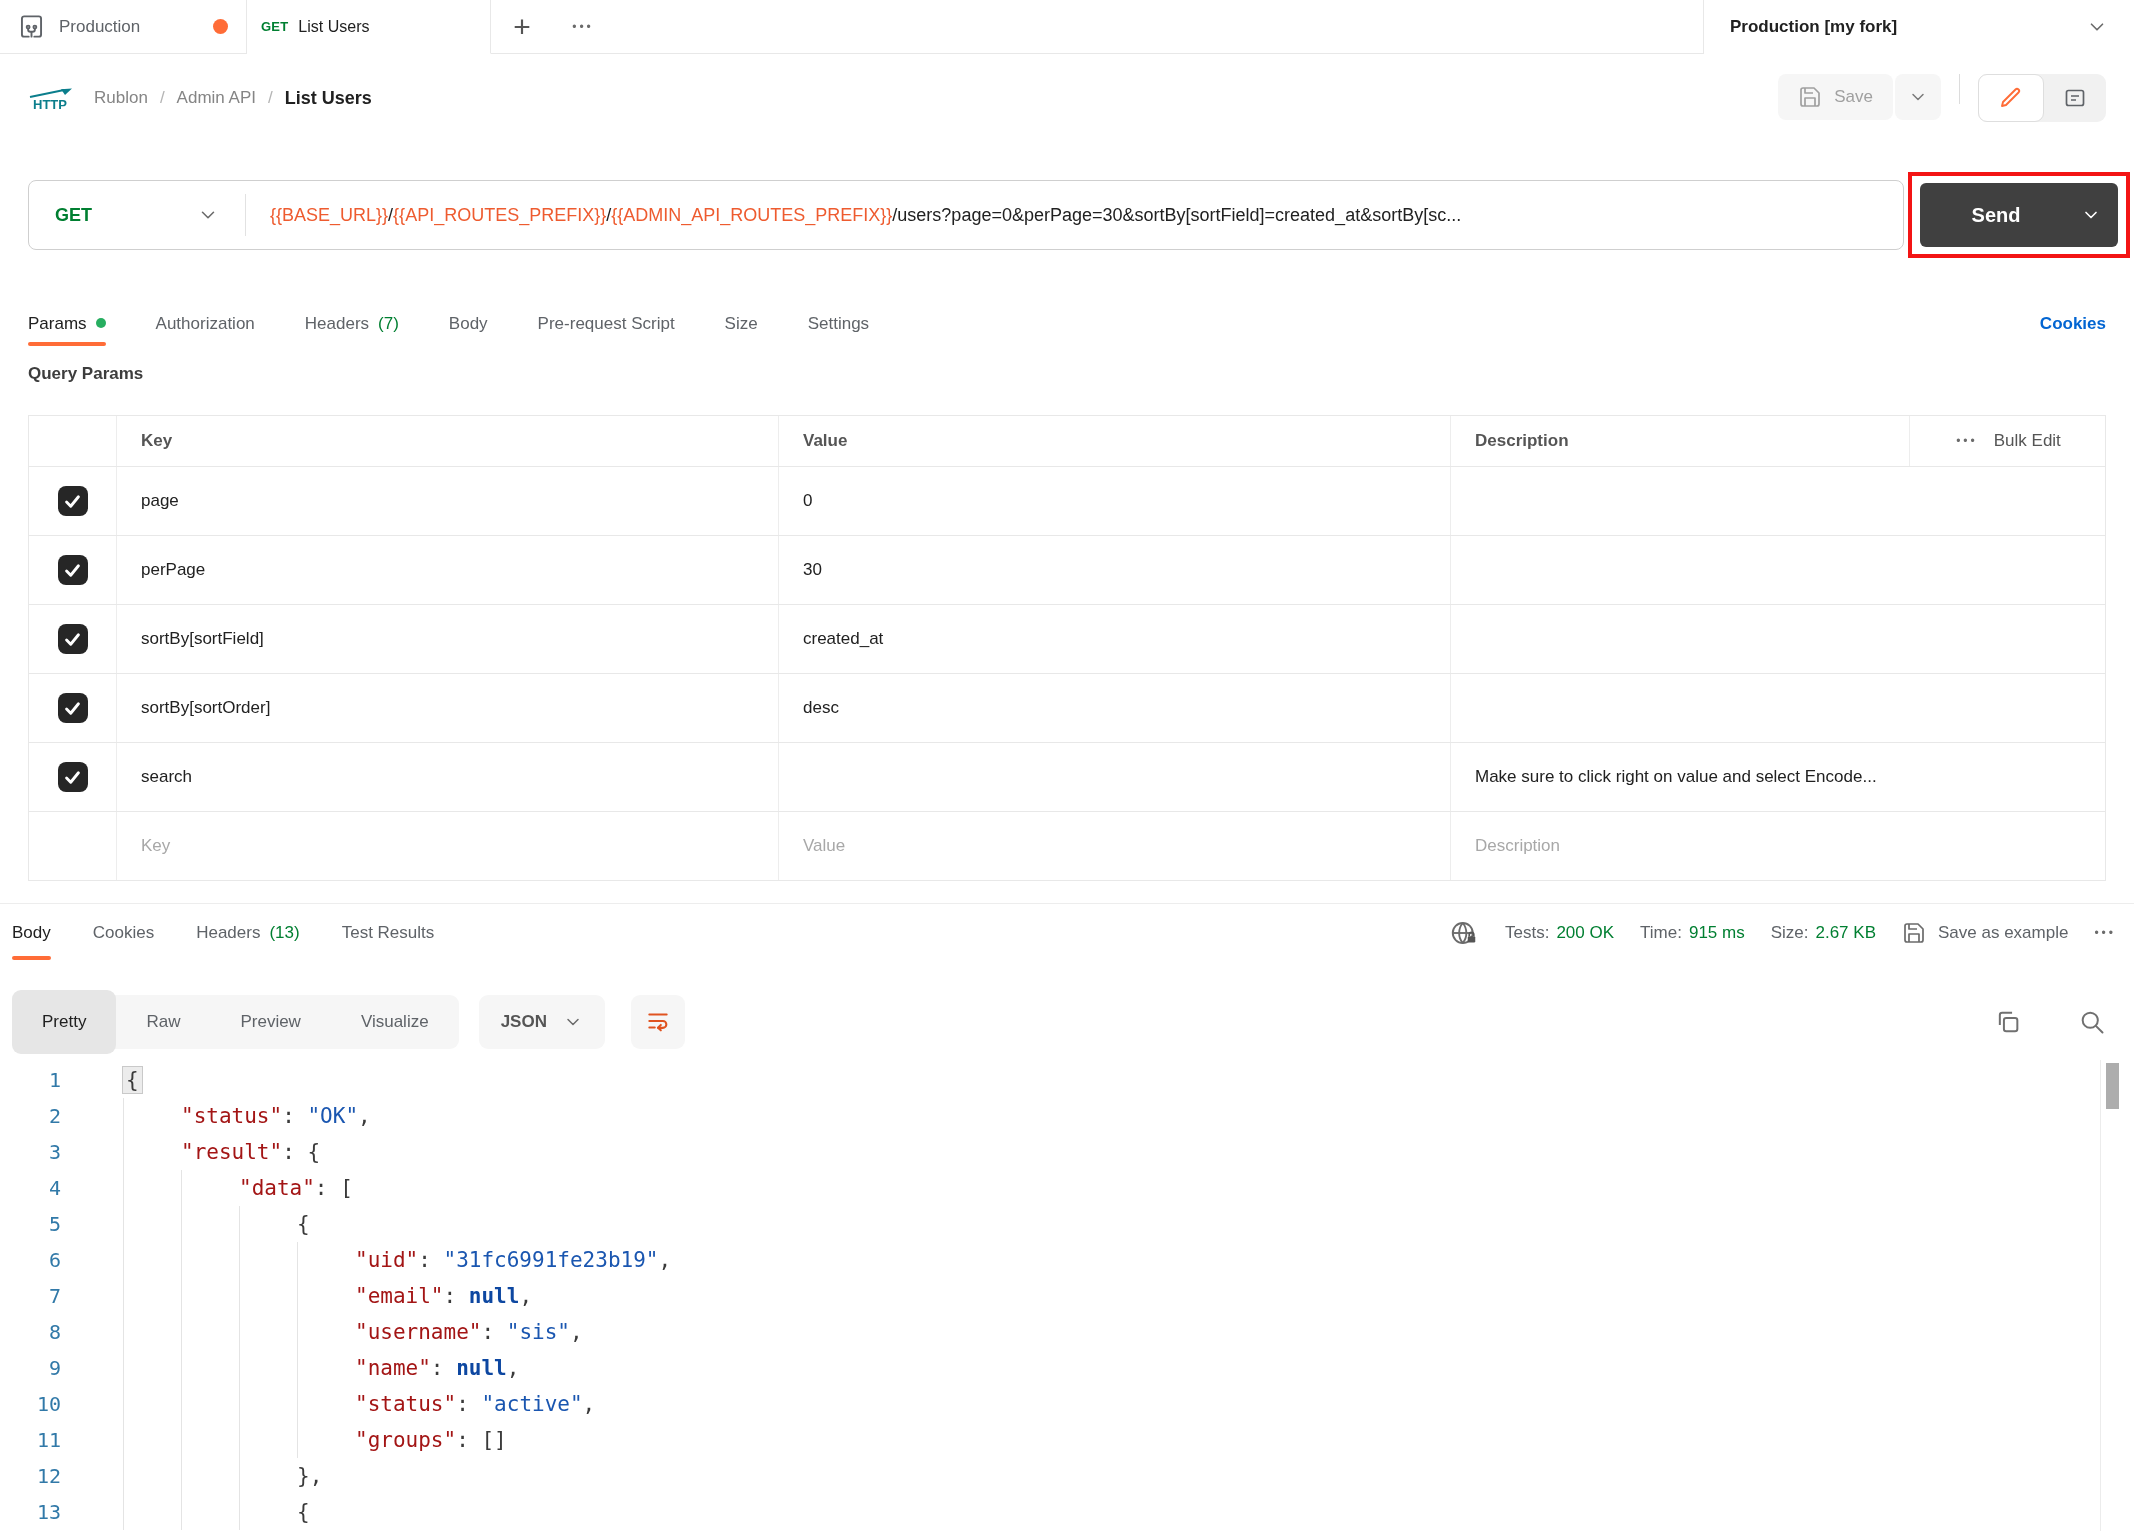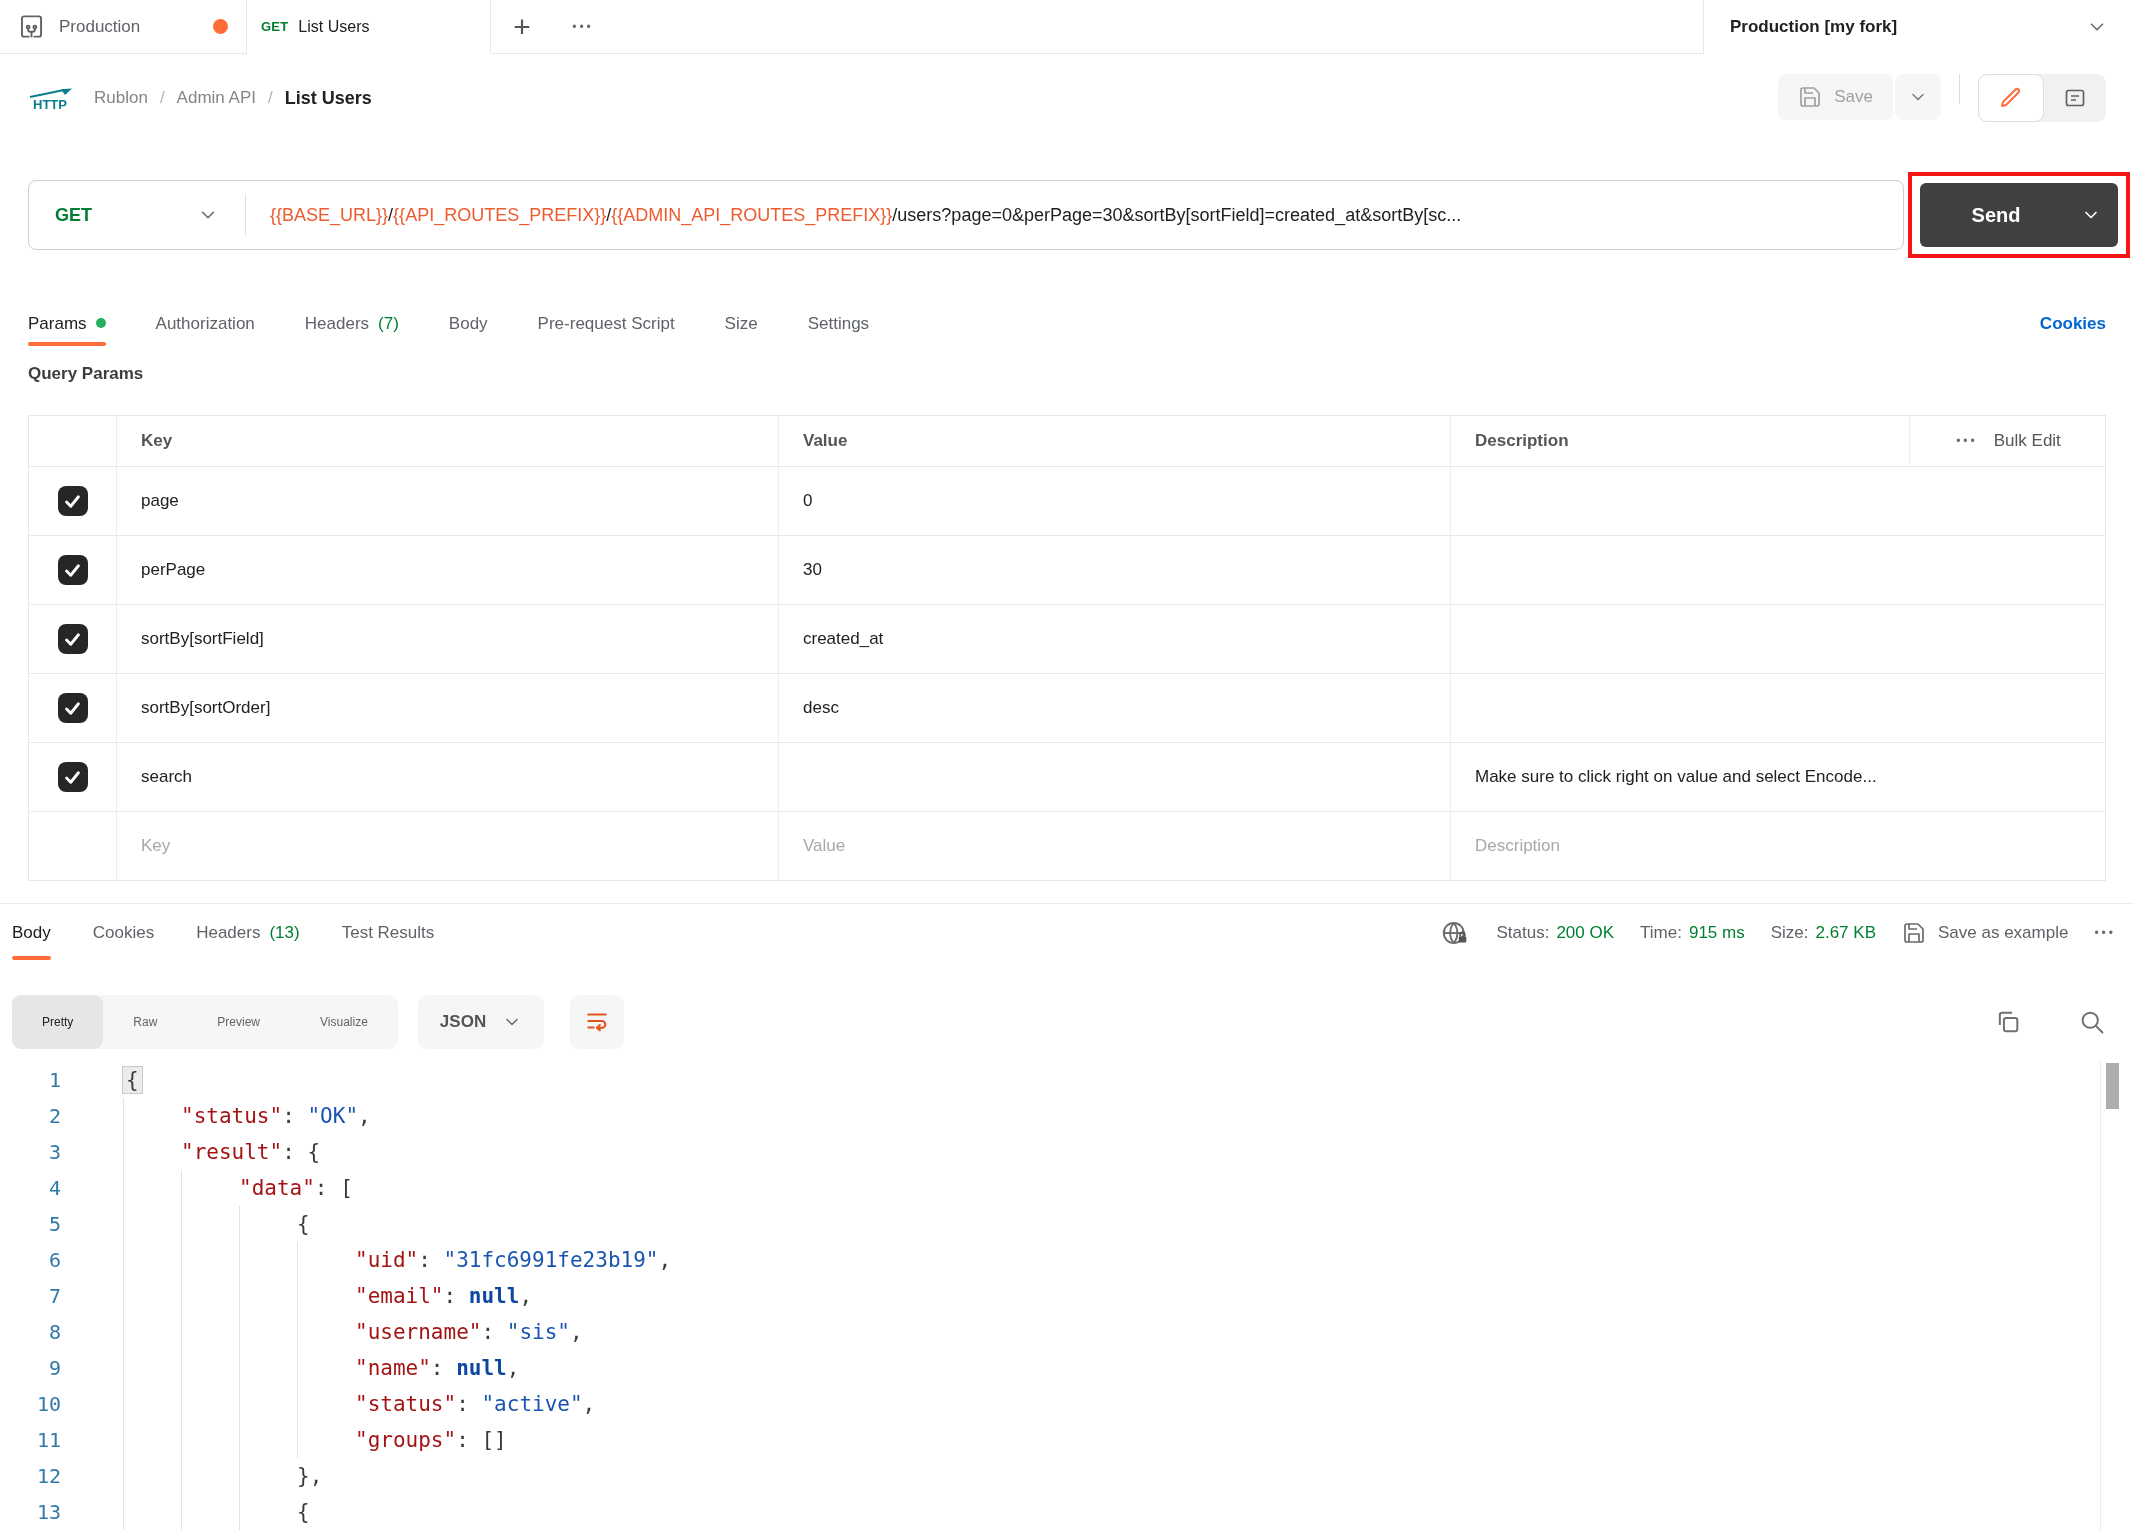--- a/index.html
+++ b/index.html
@@ -79,21 +79,21 @@
   .resptab-item.active::after{content:"";position:absolute;left:0;right:0;bottom:0;height:4px;background:#ff6c37;border-radius:2px}
   .respmeta{position:absolute;top:906px;right:18px;height:54px;display:flex;align-items:center;gap:26px;font-size:17px;color:#5f6368}
   .meta-item{display:flex;gap:7px;align-items:center}
   .meta-item .val{color:#007f31}
   .save-example{display:flex;gap:12px;align-items:center;color:#5f6368;cursor:pointer}
   .resp-more{font-size:12px;letter-spacing:3px;color:#6b6b6b;cursor:pointer}
 
   
   .viewrow{position:absolute;top:995px;left:12px;right:12px;height:54px;display:flex;align-items:center;gap:20px}
   .seg{display:flex;background:#f6f6f6;border-radius:9px;height:54px;align-items:center}
-  .vitem{padding:0 30px;height:54px;display:flex;align-items:center;color:#5f6368;border-radius:9px;font-size:12px;cursor:pointer}
+  .vitem{padding:0 30px;height:64px;display:flex;align-items:center;color:#5f6368;border-radius:9px;font-size:17px;cursor:pointer}
   .vitem.active{background:#e6e6e6;color:#212121}
   .jsondd{height:54px;background:#f6f6f6;border-radius:9px;display:flex;align-items:center;gap:16px;padding:0 22px;color:#555;font-weight:600;font-size:17px;cursor:pointer}
   .wrapbtn{width:54px;height:54px;background:#f6f6f6;border-radius:9px;display:flex;align-items:center;justify-content:center;margin-left:6px;cursor:pointer}
   .view-icons{margin-left:auto;display:flex;gap:56px;padding-right:16px;color:#6b6b6b;align-items:center}
 
   
   .code{position:absolute;top:1062px;left:0;right:26px;bottom:0;font-family:"DejaVu Sans Mono",monospace;font-size:21px;overflow:hidden}
   .cl{display:flex;height:36px;line-height:36px}
   .ln{width:85px;text-align:right;padding-right:24px;color:#3179a8;font-size:20px;flex:none}
   .cc{position:relative;flex:1;white-space:pre}
@@ -332,21 +332,21 @@
   <div class="respmeta">
     <svg width="30" height="30" viewBox="0 0 24 24" fill="none" stroke="#6b6b6b" stroke-width="1.5">
       <circle cx="11" cy="12" r="8"></circle>
         <path d="M3.2 12h15.6"></path>
         <path d="M11 4a12.5 12.5 0 0 1 0 16M11 4a12.5 12.5 0 0 0 0 16"></path>
       <path d="M16.2 14.5v-1.3a1.8 1.8 0 0 1 3.6 0v1.3" stroke="#555" stroke-width="1.4"></path>
         <rect x="15" y="14.5" width="6" height="5" rx="1" fill="#555" stroke="none"></rect>
     </svg>
     <span id="meta-items" style="display:flex;gap:26px">
         <span class="meta-item">
-          <span class="lab">Status:</span>
+          <span class="lab">Tests:</span>
           <span class="val">200 OK</span>
         </span>
         <span class="meta-item">
           <span class="lab">Time:</span>
           <span class="val">915 ms</span>
         </span>
         <span class="meta-item">
           <span class="lab">Size:</span>
           <span class="val">2.67 KB</span>
         </span>

